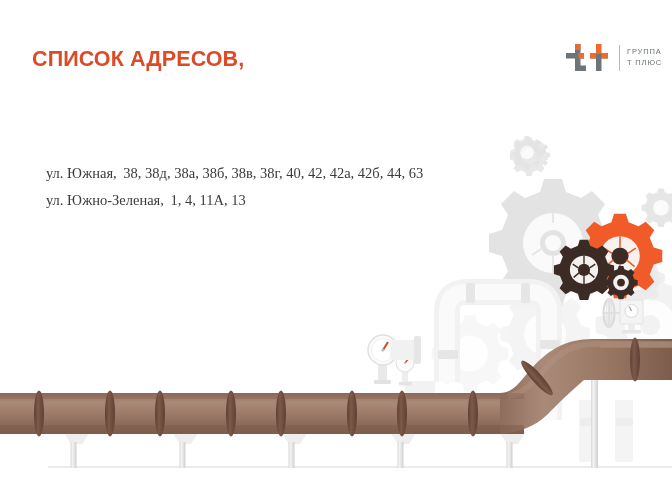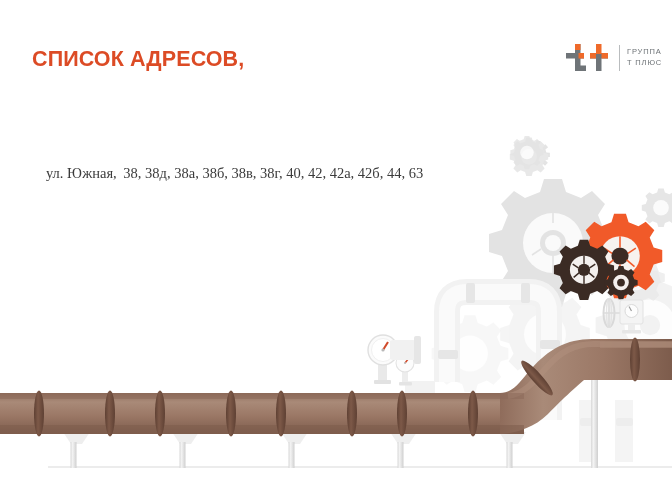--- a/index.html
+++ b/index.html
@@ -411,15 +411,19 @@
 
   <div id="title-block">
     <div class="title-line">СПИСОК АДРЕСОВ,</div>
   </div>
 
   <div id="address-list">
     <div class="address-row">
       <span class="addr-street">ул. Южная,</span>
       <span class="addr-numbers">38, 38д, 38а, 38б, 38в, 38г, 40, 42, 42а, 42б, 44, 63</span>
     </div>
+    <div class="address-row">
+      <span class="addr-street">ул. Южно-Зеленая,</span>
+      <span class="addr-numbers">1, 4, 11А, 13</span>
+    </div>
   </div>
 
 </div>
 
 </body></html>

